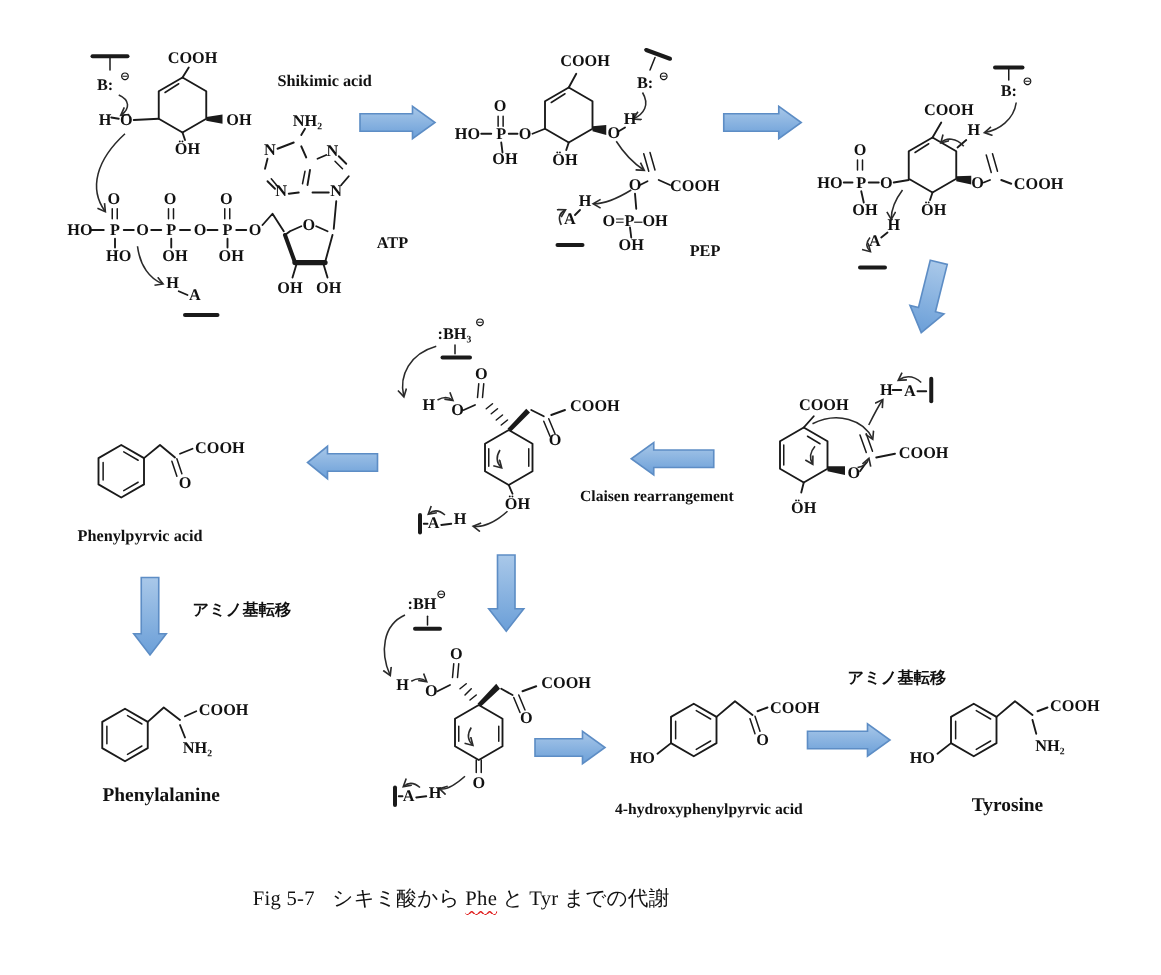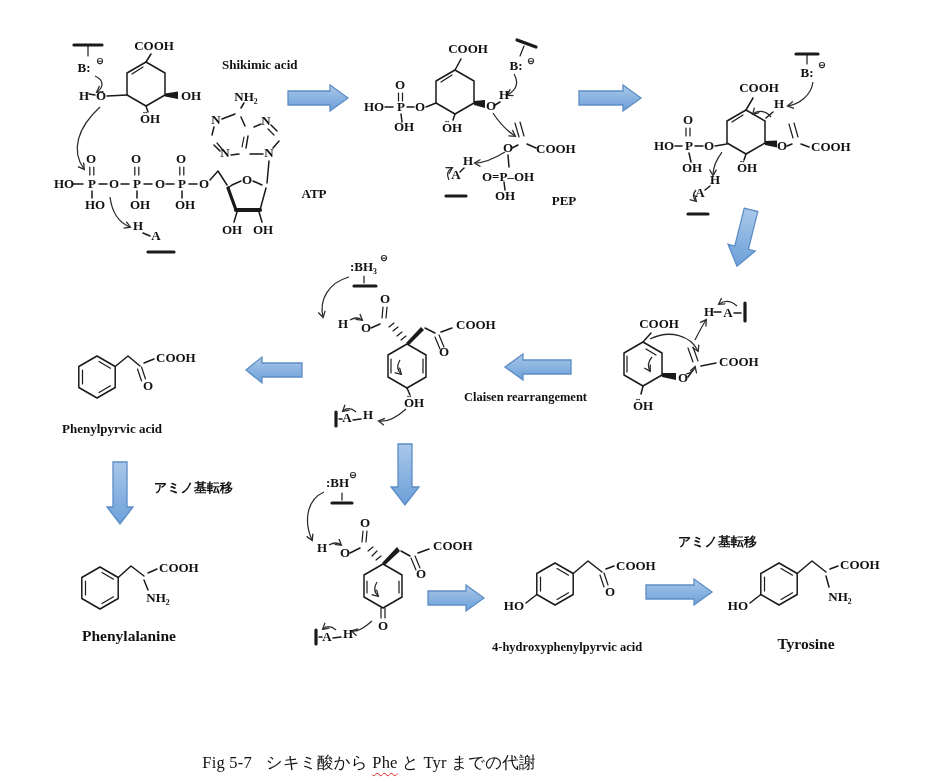--- a/index.html
+++ b/index.html
@@ -13,21 +13,21 @@
   .cname-md{font:bold 12.5px "Liberation Serif","DejaVu Serif",serif}
   .cname-lg{font:bold 15.5px "Liberation Serif","DejaVu Serif",serif}
   .jp{font:bold 13px "DejaVu Sans",sans-serif}
   .bond{stroke:#1a1a1a;stroke-width:1.5;fill:none;stroke-linecap:round;stroke-linejoin:round}
   .thin{stroke-width:1.2}
   .thick{stroke-width:3.2}
   .bold4{stroke-width:4.2}
   .wedge{fill:#1a1a1a;stroke:none}
   .curve{stroke:#2a2a2a;stroke-width:1.25;fill:none}
   .blockarrow{fill:url(#agrad);stroke:#5d8dc5;stroke-width:1.3}
-  .caption{position:absolute;top:752px;left:0;width:738px;text-align:center;
+  .caption{position:absolute;top:708px;left:0;width:738px;text-align:center;
            font:16.5px "Liberation Serif","DejaVu Serif",serif;color:#111;letter-spacing:.2px}
   .caption .gap{display:inline-block;width:14px}
   .squig{text-decoration:underline;text-decoration-style:wavy;text-decoration-color:#e02020;
          text-decoration-thickness:1px;text-underline-offset:4px}
 </style>
 </head>
 <body>
 
 <div class="canvas">
 <svg width="929" height="710" viewBox="0 0 929 710">

